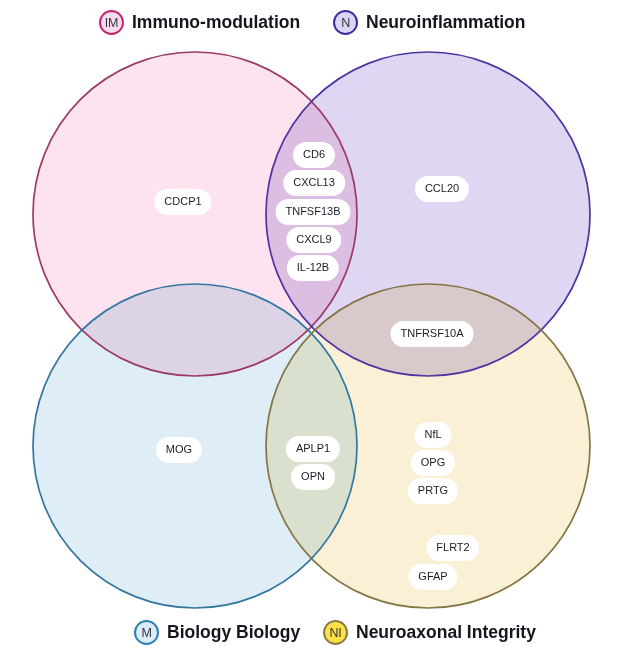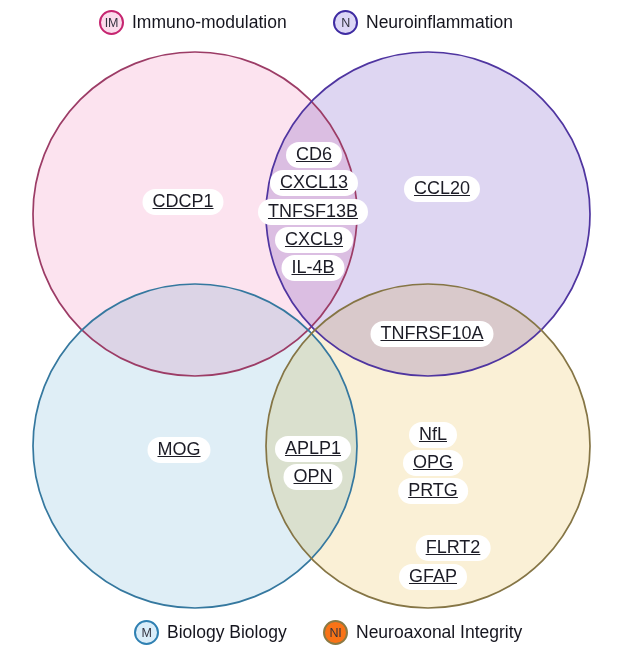--- a/index.html
+++ b/index.html
@@ -42,32 +42,32 @@
     align-items: center;
     justify-content: center;
     font-size: 12.5px;
     color: #33333f;
     letter-spacing: -0.3px;
     flex: 0 0 auto;
   }
   .legend-label {
     font-size: 17.5px;
     color: #15151e;
+    font-weight: bold;
   }
   .pill {
     position: absolute;
     transform: translate(-50%, -50%);
     background: #ffffff;
     border-radius: 14px;
     padding: 3px 10px 4px 10px;
-    font-size: 18px;
+    font-size: 11px;
     line-height: 19px;
     color: #1c1c26;
     white-space: nowrap;
-    text-decoration: underline;
   }
 </style>
 </head>
 <body>
 
 <div class="stage">
 
   <svg class="venn-svg" viewBox="0 0 625 665" aria-hidden="true">
     <g style="isolation: isolate">
       <circle class="blend" cx="195" cy="214" r="162" fill="#fce3ef"></circle>
@@ -98,35 +98,35 @@
   </div>
 
   <div class="legend-item" style="left:134px; top:620px">
     <span class="badge" style="border-color: rgb(47, 128, 178); background: rgb(218, 237, 249);">
       <span>M</span>
     </span>
     <span class="legend-label">Biology Biology</span>
   </div>
 
   <div class="legend-item" style="left:323px; top:620px">
-    <span class="badge" style="border-color: rgb(138, 122, 69); background: #f97316;">
+    <span class="badge" style="border-color: rgb(138, 122, 69); background: #fde047;">
       <span>NI</span>
     </span>
     <span class="legend-label">Neuroaxonal Integrity</span>
   </div>
 
   <div class="pill" style="left:183px; top:202px">CDCP1</div>
   <div class="pill" style="left:442px; top:189px">CCL20</div>
   <div class="pill" style="left:179px; top:450px">MOG</div>
 
   <div class="pill" style="left:314px; top:155px">CD6</div>
   <div class="pill" style="left:314px; top:183px">CXCL13</div>
   <div class="pill" style="left:313px; top:212px">TNFSF13B</div>
   <div class="pill" style="left:314px; top:240px">CXCL9</div>
-  <div class="pill" style="left:313px; top:268px">IL-4B</div>
+  <div class="pill" style="left:313px; top:268px">IL-12B</div>
 
   <div class="pill" style="left:432px; top:334px">TNFRSF10A</div>
 
   <div class="pill" style="left:313px; top:449px">APLP1</div>
   <div class="pill" style="left:313px; top:477px">OPN</div>
 
   <div class="pill" style="left:433px; top:435px">NfL</div>
   <div class="pill" style="left:433px; top:463px">OPG</div>
   <div class="pill" style="left:433px; top:491px">PRTG</div>
   <div class="pill" style="left:453px; top:548px">FLRT2</div>

